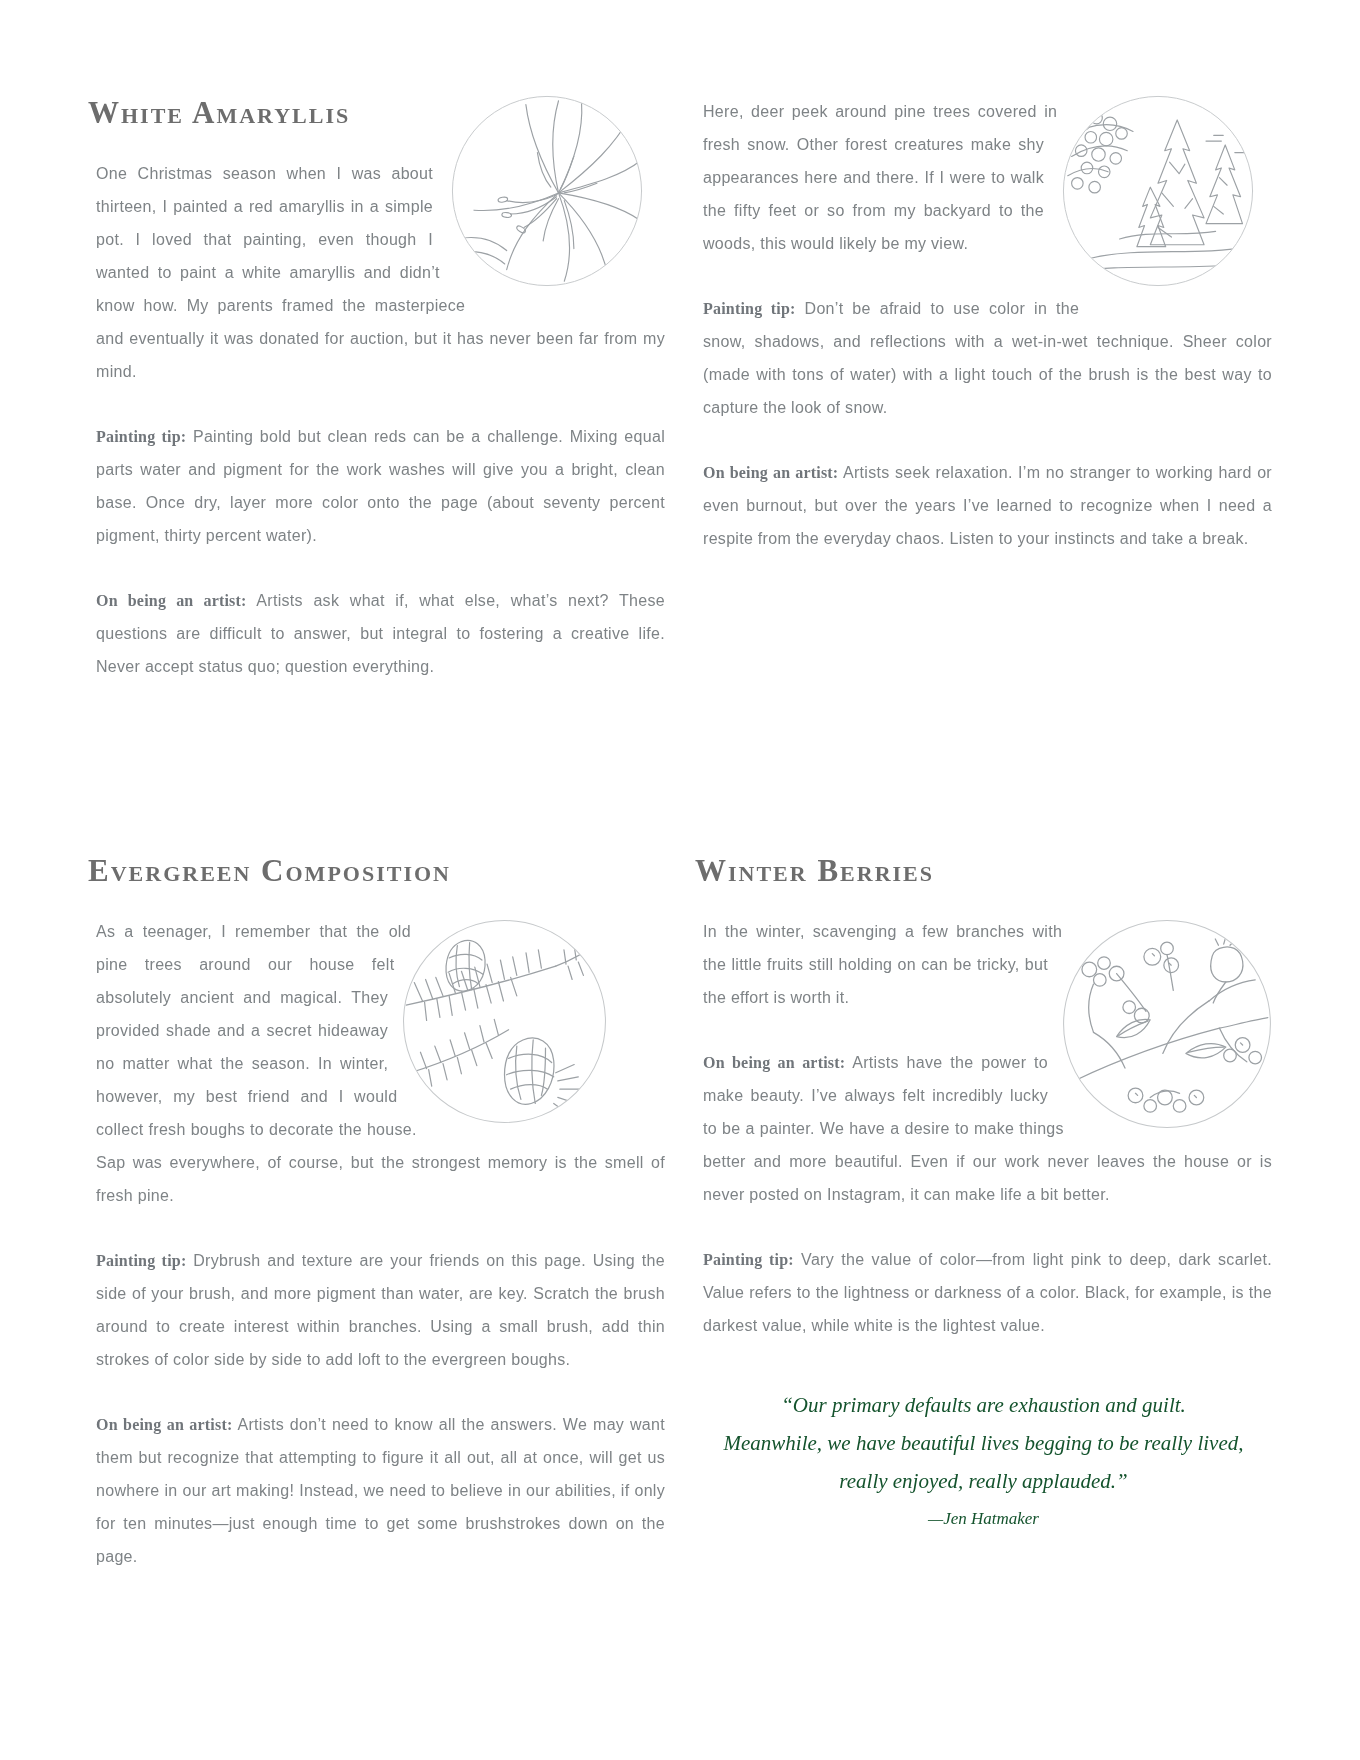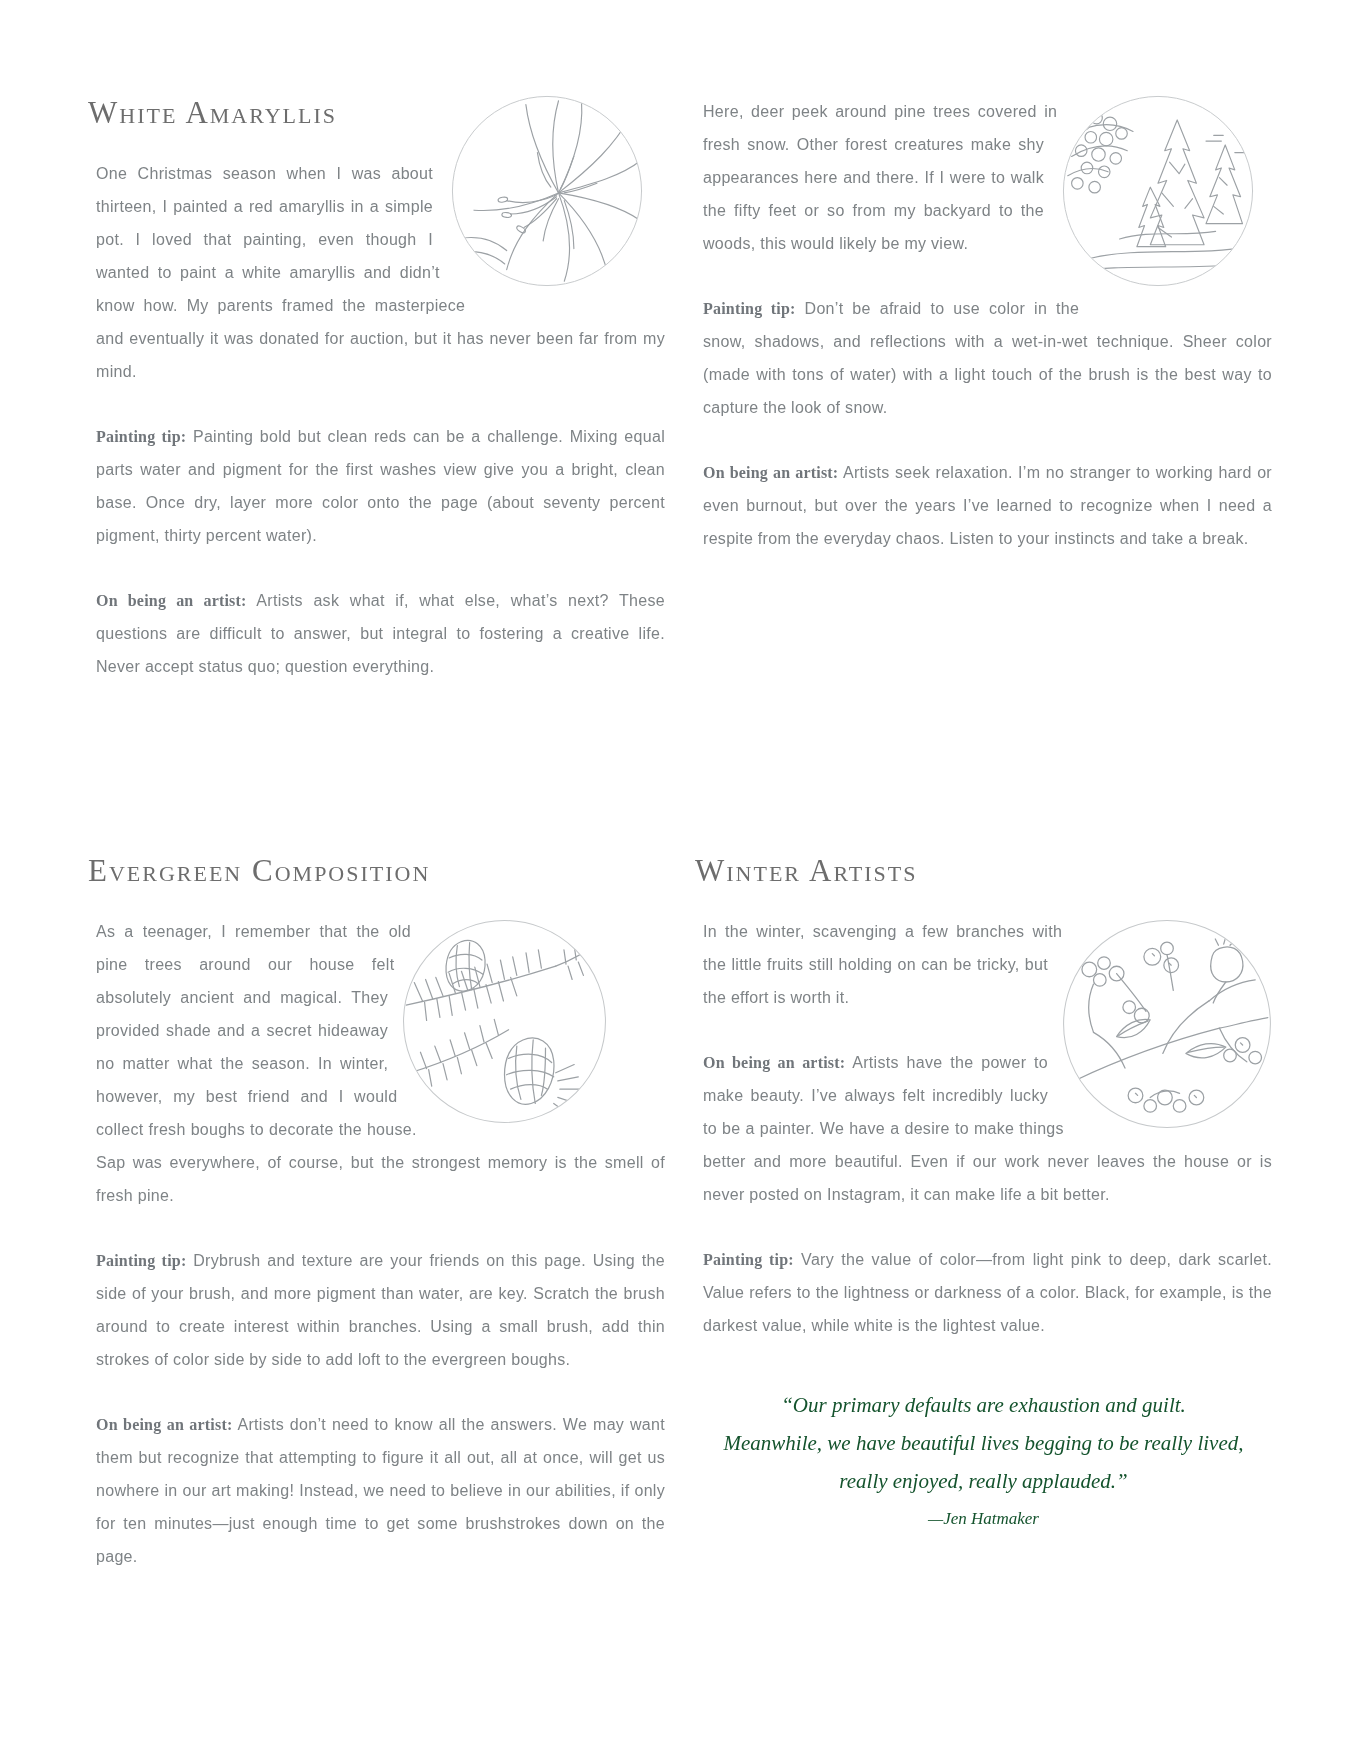--- a/index.html
+++ b/index.html
@@ -13,21 +13,21 @@
     padding:95px 88px 0 88px;
     display:grid;
     grid-template-columns:577px 577px;
     column-gap:30px;
     row-gap:138px;
   }
   .entry { position:relative; }
   .title {
     font-family:"Liberation Serif", "DejaVu Serif", serif;
     font-variant:small-caps;
-    font-weight:400;
+    font-weight:700;
     font-size:31px;
     letter-spacing:2px;
     color:#6d6d6d;
     margin:0 0 26px 0;
   }
   .body {
     font-size:16px;
     line-height:33px;
     font-weight:300;
     letter-spacing:0.3px;
@@ -96,21 +96,21 @@
           <ellipse cx="54" cy="109" rx="5" ry="2.5" transform="rotate(-10 54 109)"></ellipse>
           <ellipse cx="58" cy="125" rx="5" ry="2.5" transform="rotate(6 58 125)"></ellipse>
           <ellipse cx="73" cy="140" rx="5" ry="2.5" transform="rotate(32 73 140)"></ellipse>
           <path d="M6,150 C26,146 44,150 58,162"></path>
           <path d="M2,166 C22,160 42,164 56,176"></path>
         </g>
       </svg>
     </div>
     <h2 class="title">White Amaryllis</h2>
     <p class="body"><span>One Christmas season when I was about thirteen, I painted a red amaryllis in a simple pot. I loved that painting, even though I wanted to paint a white amaryllis and didn’t know how. My parents framed the masterpiece and eventually it was donated for auction, but it has never been far from my mind.</span></p>
-    <p class="body"><strong class="label">Painting tip:</strong> <span>Painting bold but clean reds can be a challenge. Mixing equal parts water and pigment for the first washes view give you a bright, clean base. Once dry, layer more color onto the page (about seventy percent pigment, thirty percent water).</span></p>
+    <p class="body"><strong class="label">Painting tip:</strong> <span>Painting bold but clean reds can be a challenge. Mixing equal parts water and pigment for the work washes will give you a bright, clean base. Once dry, layer more color onto the page (about seventy percent pigment, thirty percent water).</span></p>
     <p class="body"><strong class="label">On being an artist:</strong> <span>Artists ask what if, what else, what’s next? These questions are difficult to answer, but integral to fostering a creative life. Never accept status quo; question everything.</span></p>
   </section>
 
   <section class="entry">
     <div class="art art-snowy">
       <svg viewBox="0 0 200 200">
         <circle class="rim" cx="100" cy="100" r="98.5"></circle>
         <clipPath id="clipB">
             <circle cx="100" cy="100" r="98"></circle>
           </clipPath>
@@ -175,21 +175,21 @@
         </g>
       </svg>
     </div>
     <p class="body"><span>As a teenager, I remember that the old pine trees around our house felt absolutely ancient and magical. They provided shade and a secret hideaway no matter what the season. In winter, however, my best friend and I would collect fresh boughs to decorate the house. Sap was everywhere, of course, but the strongest memory is the smell of fresh pine.</span></p>
     <p class="body"><strong class="label">Painting tip:</strong> <span>Drybrush and texture are your friends on this page. Using the side of your brush, and more pigment than water, are key. Scratch the brush around to create interest within branches. Using a small brush, add thin strokes of color side by side to add loft to the evergreen boughs.</span></p>
     <p class="body"><strong class="label">On being an artist:</strong> <span>Artists don’t need to know all the answers. We may want them but recognize that attempting to figure it all out, all at once, will get us nowhere in our art making! Instead, we need to believe in our abilities, if only for ten minutes—just enough time to get some brushstrokes down on the page.</span></p>
 
   </section>
 
   <section class="entry">
-    <h2 class="title">Winter Artists</h2>
+    <h2 class="title">Winter Berries</h2>
     <div class="art art-berries">
       <svg viewBox="0 0 200 200">
         <circle class="rim" cx="100" cy="100" r="98.5"></circle>
         <clipPath id="clipD">
             <circle cx="100" cy="100" r="98"></circle>
           </clipPath>
         <g clip-path="url(#clipD)">
           <path d="M12,154 C50,136 96,118 150,104 C168,100 184,96 196,94"></path>
           <path d="M96,128 C104,108 118,92 140,78"></path>
           <path d="M140,78 C154,66 168,60 184,58"></path>

